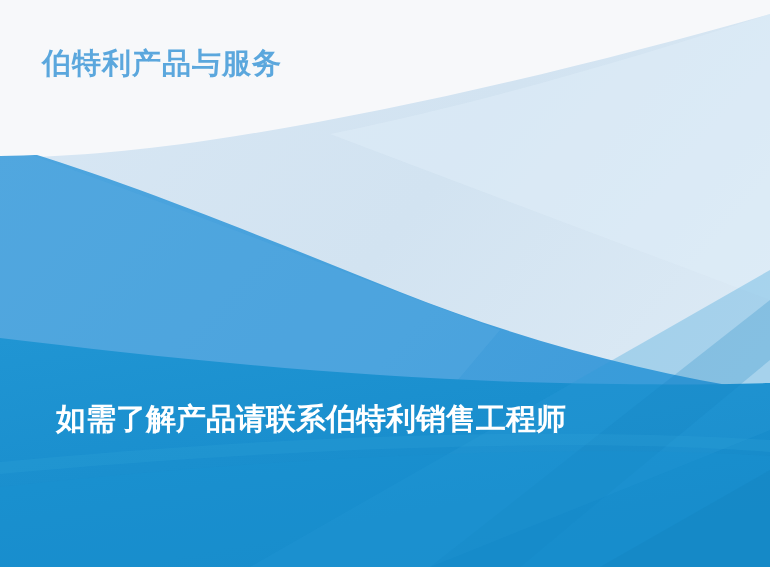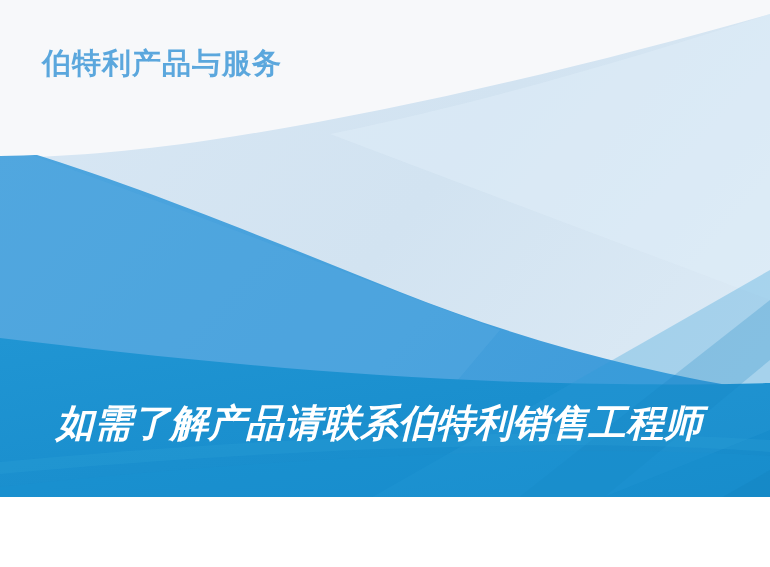--- a/index.html
+++ b/index.html
@@ -3,21 +3,21 @@
 <meta charset="utf-8">
 <style>
   html, body {
     margin: 0;
     padding: 0;
     background: #ffffff;
   }
   #banner {
     position: relative;
     width: 770px;
-    height: 497px;
+    height: 567px;
     overflow: hidden;
     background: #F7F8FA;
     font-family: "Liberation Sans", "DejaVu Sans", sans-serif;
   }
   #bg-waves {
     position: absolute;
     top: 0; left: 0;
     width: 770px;
     height: 567px;
     display: block;
@@ -47,27 +47,26 @@
     font-weight: bold;
     color: #FFFFFF;
     white-space: nowrap;
     letter-spacing: 0px;
     line-height: 1.15;
   }
   #subheadline {
     position: absolute;
     left: 56px;
     top: 402px;
-    font-size: 38px;
+    font-size: 30px;
     font-weight: bold;
     color: #FFFFFF;
     white-space: nowrap;
     letter-spacing: 0px;
     line-height: 1.15;
-    font-style: italic;
   }
 </style>
 </head>
 <body>
 
 <div id="banner">
 
   <svg id="bg-waves" viewBox="0 0 770 567" preserveAspectRatio="none">
     <defs>
       <linearGradient id="gradPale" x1="0" y1="0" x2="1" y2="0.6">

